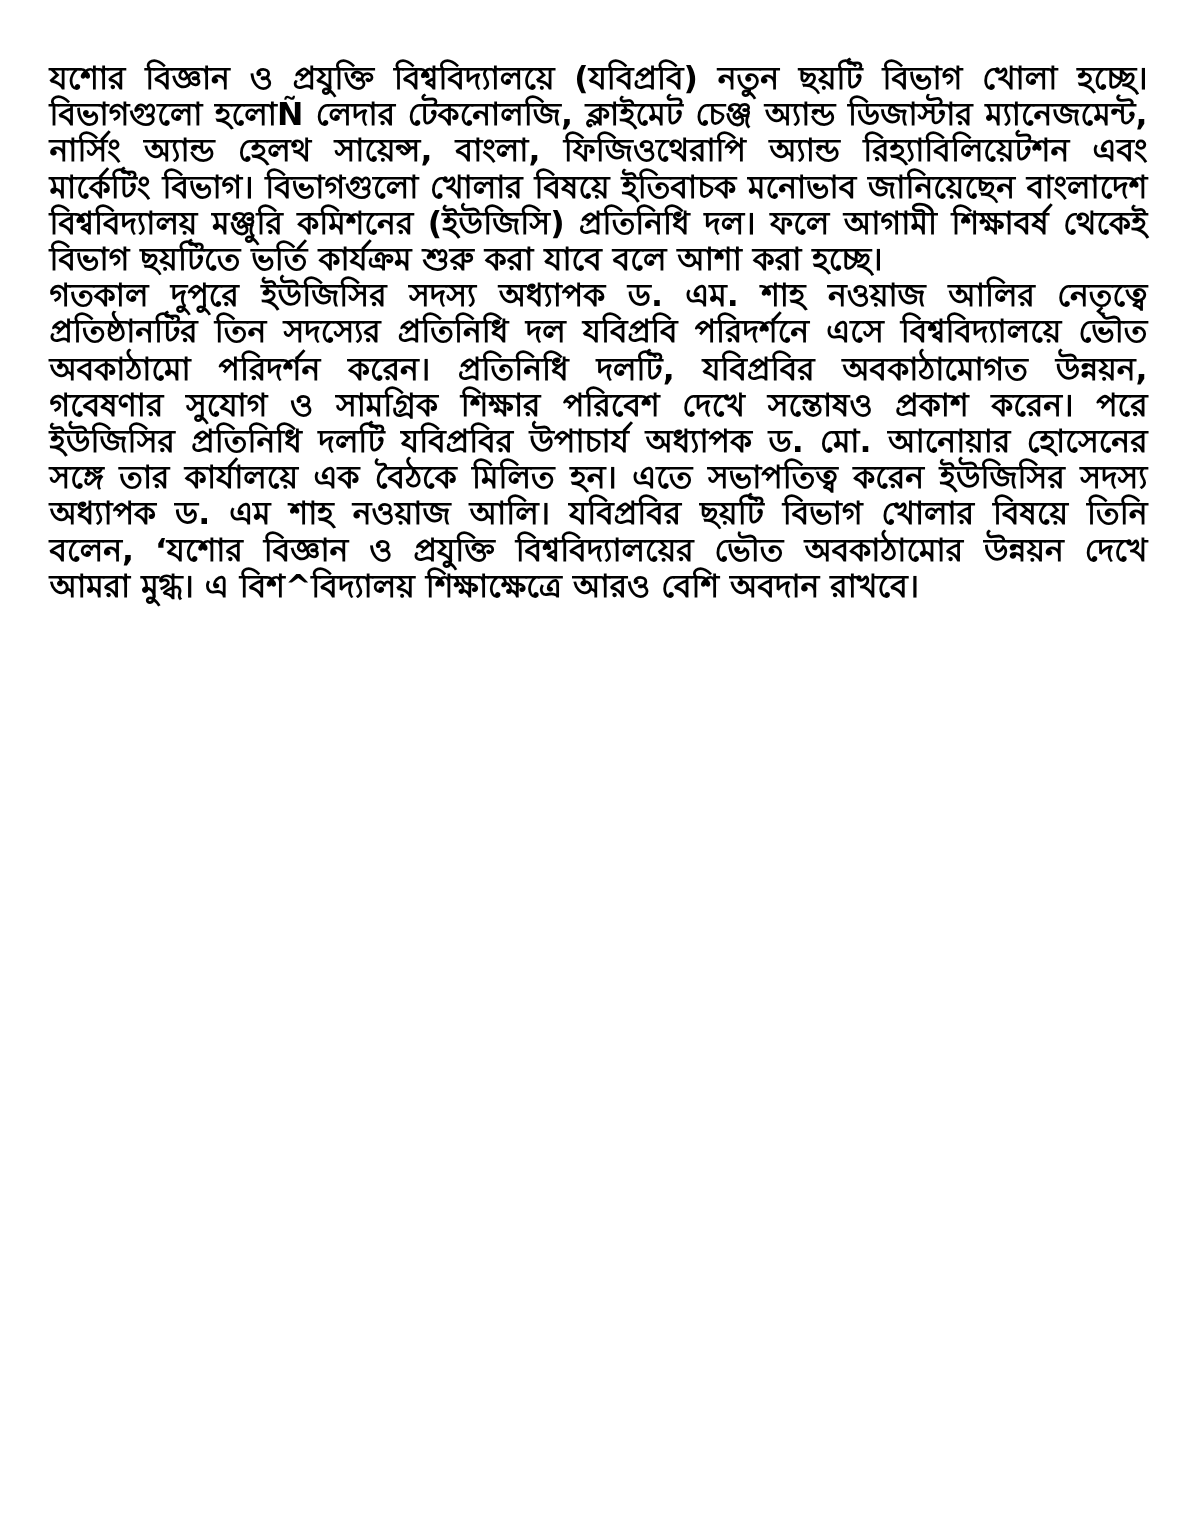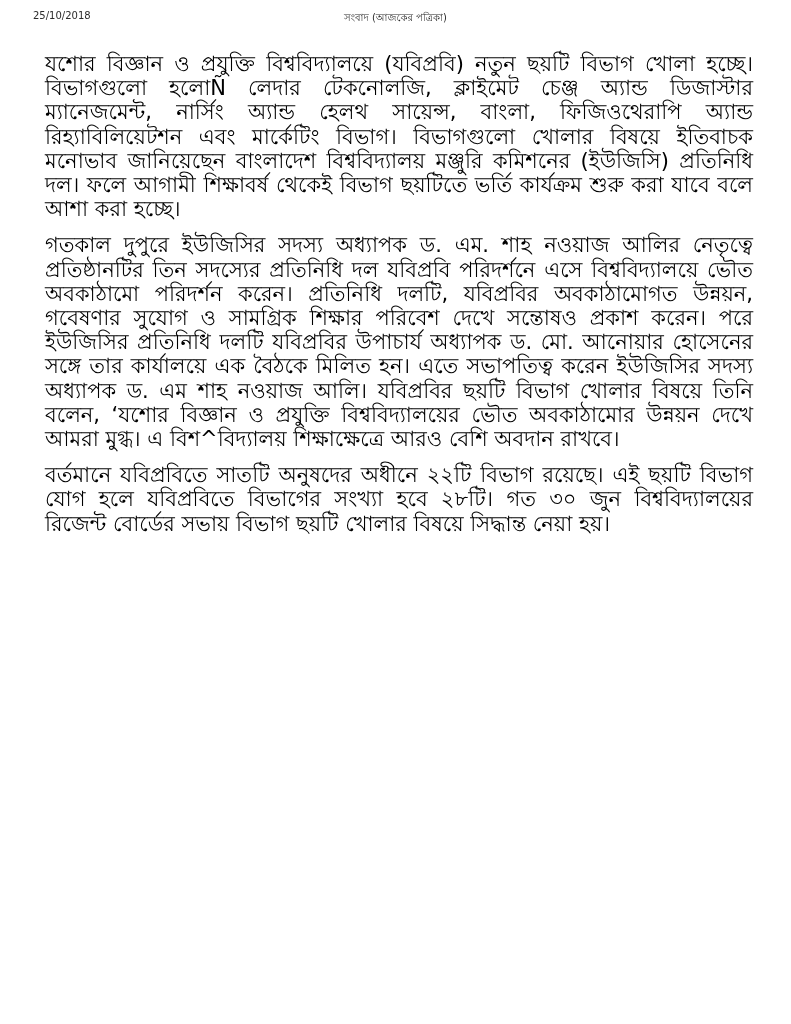--- a/index.html
+++ b/index.html
@@ -57,34 +57,30 @@
     position: absolute;
     top: 40px;
     left: 33px;
     width: 732px;
     color: #000000;
     font-size: 21px;
     line-height: 24.2px;
     text-align: justify;
   }
   .article p {
-    margin: 12px;
+    margin: 0;
     padding: 0;
+    font-weight: bold;
   }
 </style>
 </head>
 <body>
 
 <div class="page">
 
-  <div class="print-header">
-    <span class="header-date">25/10/2018</span>
-    <div class="header-title">সংবাদ (আজকের পত্রিকা)</div>
-  </div>
 
   <div class="article">
     <p>যশোর বিজ্ঞান ও প্রযুক্তি বিশ্ববিদ্যালয়ে (যবিপ্রবি) নতুন ছয়টি বিভাগ খোলা হচ্ছে। বিভাগগুলো হলোÑ লেদার টেকনোলজি, ক্লাইমেট চেঞ্জ অ্যান্ড ডিজাস্টার ম্যানেজমেন্ট, নার্সিং অ্যান্ড হেলথ সায়েন্স, বাংলা, ফিজিওথেরাপি অ্যান্ড রিহ্যাবিলিয়েটশন এবং মার্কেটিং বিভাগ। বিভাগগুলো খোলার বিষয়ে ইতিবাচক মনোভাব জানিয়েছেন বাংলাদেশ বিশ্ববিদ্যালয় মঞ্জুরি কমিশনের (ইউজিসি) প্রতিনিধি দল। ফলে আগামী শিক্ষাবর্ষ থেকেই বিভাগ ছয়টিতে ভর্তি কার্যক্রম শুরু করা যাবে বলে আশা করা হচ্ছে।</p>
     <p>গতকাল দুপুরে ইউজিসির সদস্য অধ্যাপক ড. এম. শাহ নওয়াজ আলির নেতৃত্বে প্রতিষ্ঠানটির তিন সদস্যের প্রতিনিধি দল যবিপ্রবি পরিদর্শনে এসে বিশ্ববিদ্যালয়ে ভৌত অবকাঠামো পরিদর্শন করেন। প্রতিনিধি দলটি, যবিপ্রবির অবকাঠামোগত উন্নয়ন, গবেষণার সুযোগ ও সামগ্রিক শিক্ষার পরিবেশ দেখে সন্তোষও প্রকাশ করেন। পরে ইউজিসির প্রতিনিধি দলটি যবিপ্রবির উপাচার্য অধ্যাপক ড. মো. আনোয়ার হোসেনের সঙ্গে তার কার্যালয়ে এক বৈঠকে মিলিত হন। এতে সভাপতিত্ব করেন ইউজিসির সদস্য অধ্যাপক ড. এম শাহ নওয়াজ আলি। যবিপ্রবির ছয়টি বিভাগ খোলার বিষয়ে তিনি বলেন, ‘যশোর বিজ্ঞান ও প্রযুক্তি বিশ্ববিদ্যালয়ের ভৌত অবকাঠামোর উন্নয়ন দেখে আমরা মুগ্ধ। এ বিশ^বিদ্যালয় শিক্ষাক্ষেত্রে আরও বেশি অবদান রাখবে।</p>
-    <p>বর্তমানে যবিপ্রবিতে সাতটি অনুষদের অধীনে ২২টি বিভাগ রয়েছে। এই ছয়টি বিভাগ যোগ হলে যবিপ্রবিতে বিভাগের সংখ্যা হবে ২৮টি। গত ৩০ জুন বিশ্ববিদ্যালয়ের রিজেন্ট বোর্ডের সভায় বিভাগ ছয়টি খোলার বিষয়ে সিদ্ধান্ত নেয়া হয়।</p>
   </div>
 
 
 </div>
 
 </body></html>

